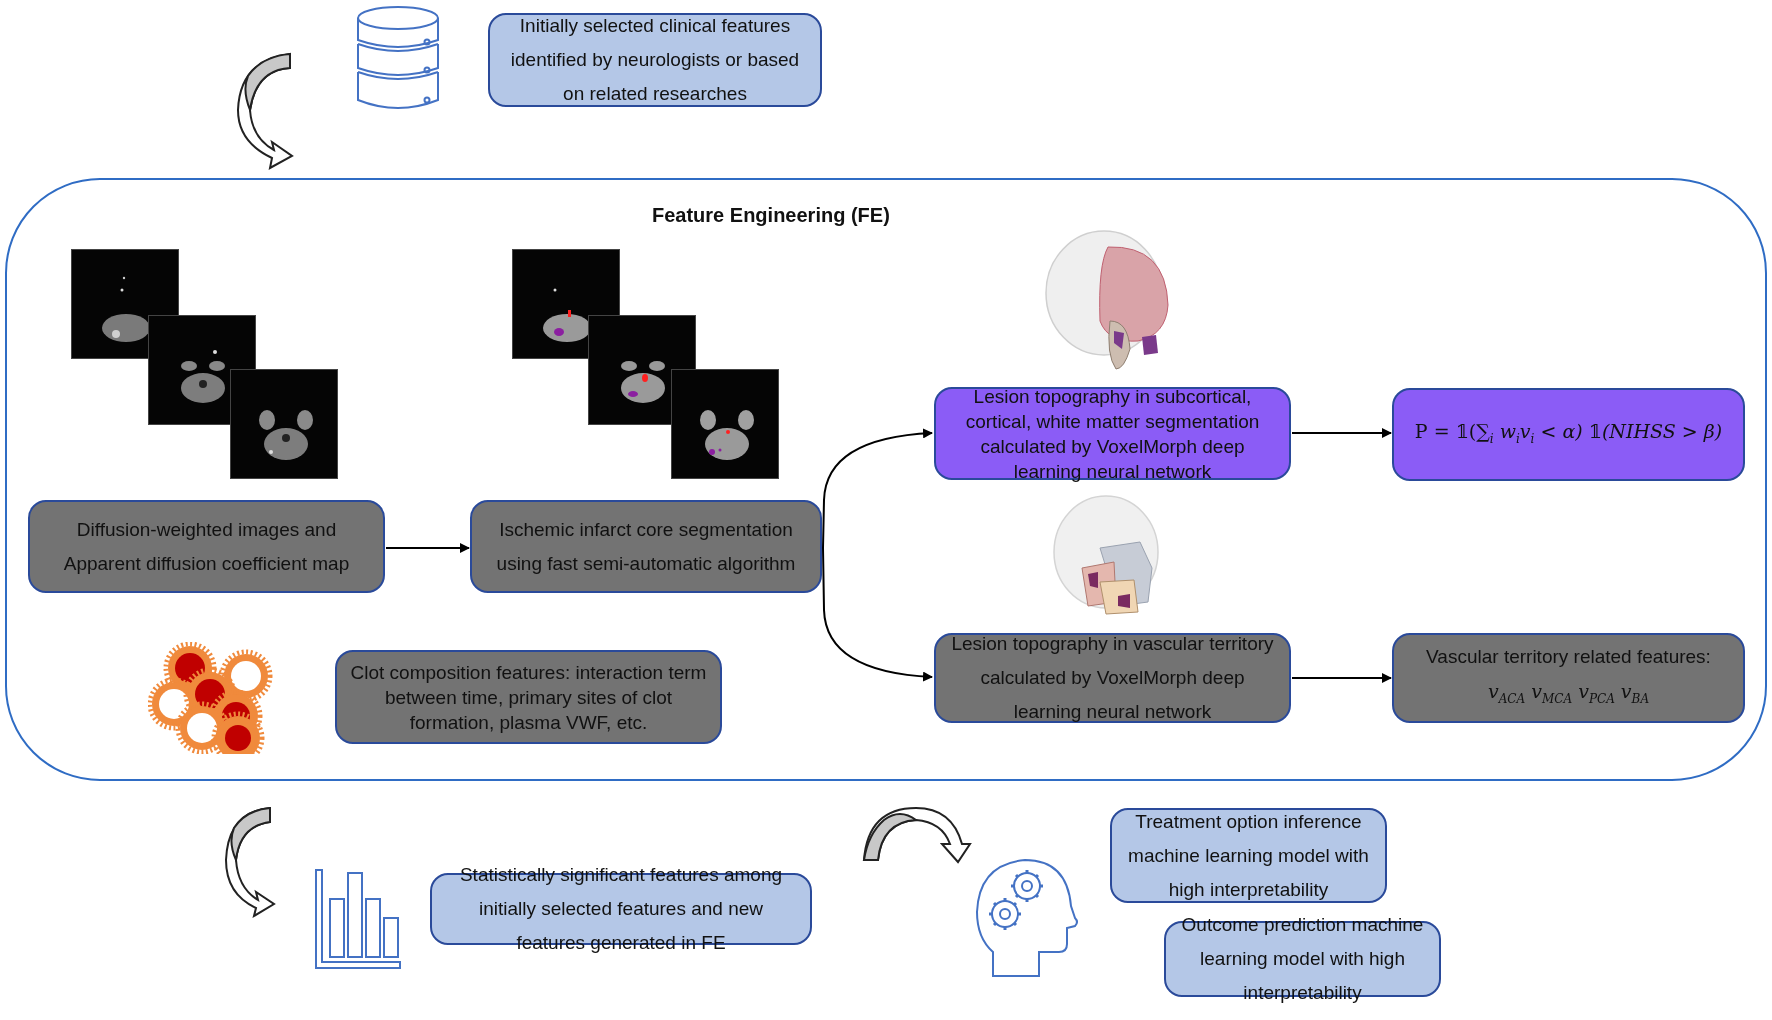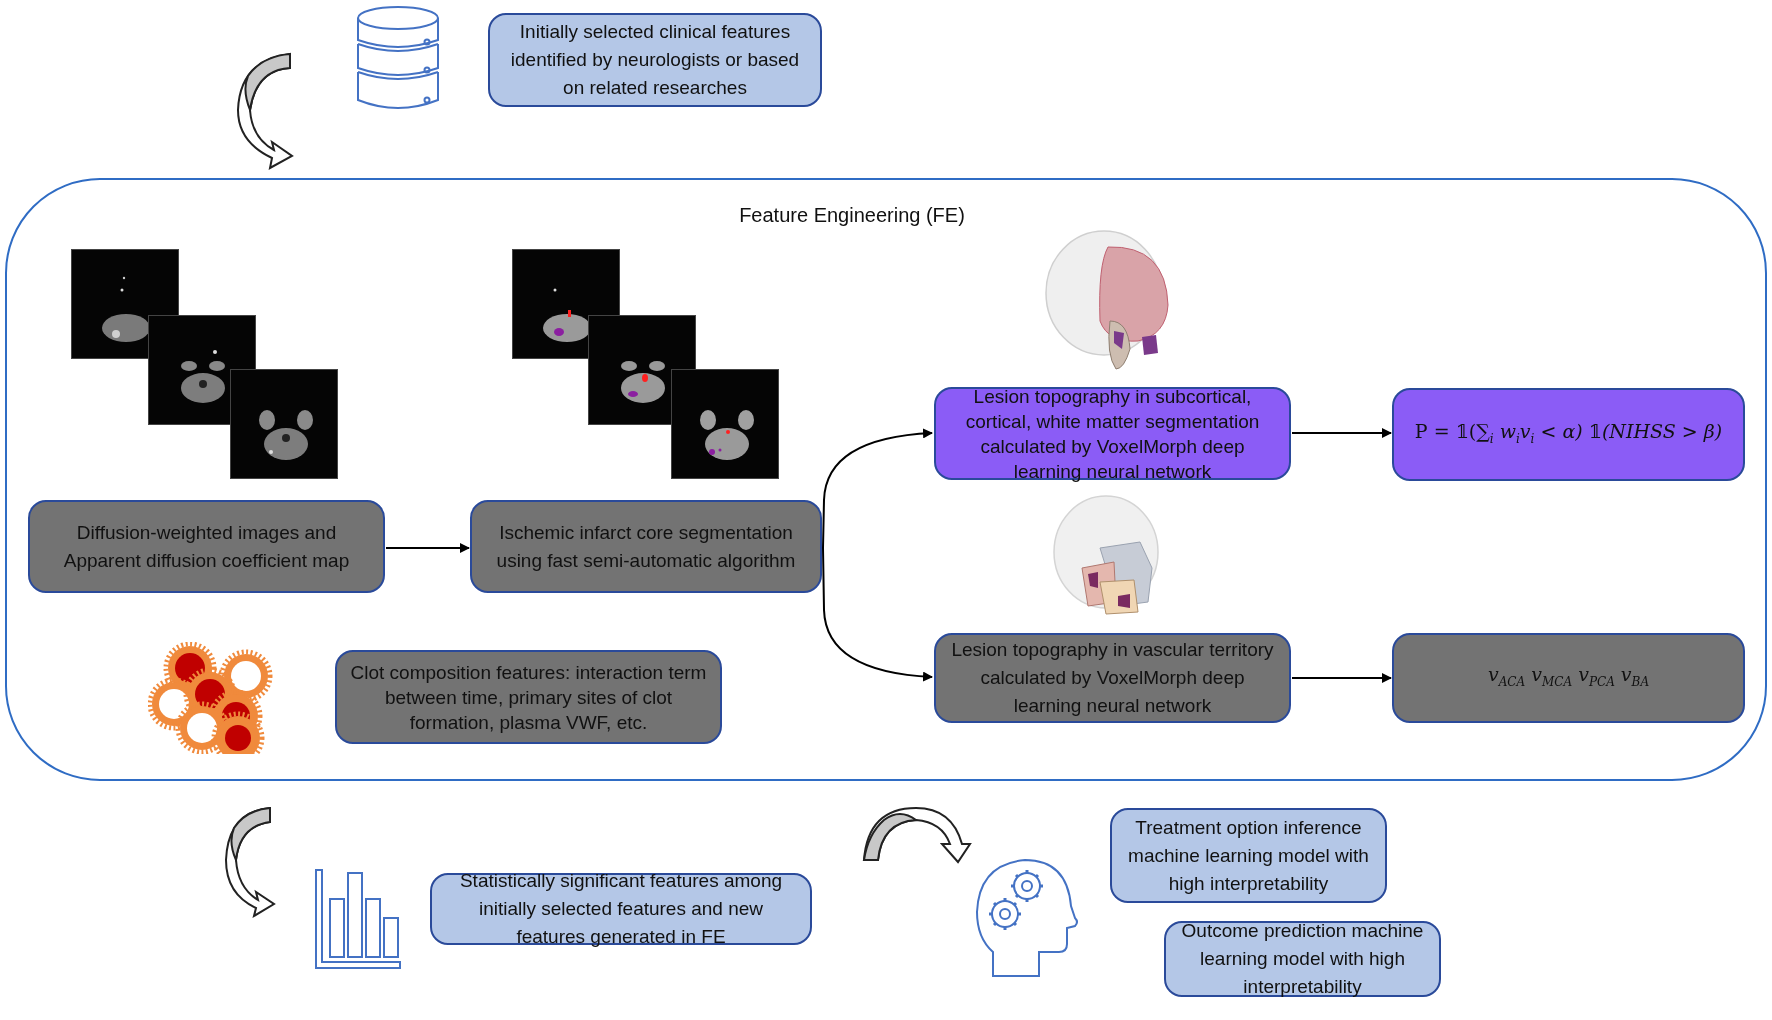--- a/index.html
+++ b/index.html
@@ -1,31 +1,31 @@
 <!DOCTYPE html>
 <html><head>
   <meta charset="utf-8">
   <style>
     html, body { margin: 0; padding: 0; background: #ffffff; }
     body { width: 1772px; height: 1020px; position: relative; overflow: hidden;
            font-family: "Liberation Sans", sans-serif; color: #111; }
     .abs { position: absolute; }
     .box { position: absolute; box-sizing: border-box; border: 2px solid #2a4a9a;
            border-radius: 18px; display: flex; align-items: center; justify-content: center;
-           text-align: center; font-size: 19px; line-height: 28px; padding: 0 10px; }
+           text-align: center; font-size: 19px; line-height: 34px; padding: 0 10px; }
     .box .inner { display: block; }
     .blue { background: #b4c7e7; }
     .orange { background: #737373; }
     .green { background: #8b5cf6; }
     .red { background: #737373; }
     .yellow { background: #737373; }
     .frame { position: absolute; left: 5px; top: 178px; width: 1762px; height: 603px;
              box-sizing: border-box; border: 2px solid #2f6cc4; border-radius: 95px; }
-    .title { position: absolute; left: 652px; width: 400px; top: 204px; text-align: center;
-             font-weight: normal; font-size: 20px; }
+    .title { position: absolute; left: 652px; width: 400px; top: 204px; text-align: left;
+             font-weight: bold; font-size: 20px; }
     .mri { position: absolute; width: 108px; height: 110px; background: #050505;
            border: 1px solid #444; box-sizing: border-box; overflow: hidden; }
     .math { font-family: "DejaVu Serif", serif; font-size: 19px; }
     .math i { font-style: italic; }
     .math sub { font-size: 12px; font-style: italic; }
     svg.overlay { position: absolute; left: 0; top: 0; pointer-events: none; }
   </style>
 </head>
 <body>
 
@@ -139,20 +139,21 @@
   <span class="inner">Lesion topography in vascular territory calculated by VoxelMorph deep learning neural network</span>
 </div>
 
 <div class="box green" style="left:1392px;top:388px;width:353px;height:93px;">
   <span class="inner">
     <span class="math" style="display:block"><span>P = </span><span>𝟙</span><span>(∑</span><sub>i</sub><i> w</i><sub>i</sub><i>v</i><sub>i</sub><i> &lt; α) </i><span>𝟙</span><i>(NIHSS &gt; β)</i></span>
   </span>
 </div>
 <div class="box red" style="left:1392px;top:633px;width:353px;height:90px;">
   <span class="inner">
+    <span style="display:block">Vascular territory related features:</span>
     <span class="math" style="display:block">
       <i>v</i><sub>ACA</sub>
       <i>v</i><sub>MCA</sub>
       <i>v</i><sub>PCA</sub>
       <i>v</i><sub>BA</sub>
     </span>
   </span>
 </div>
 
 <svg class="abs" style="left:148px;top:642px" width="128" height="112" viewBox="0 0 128 112">

